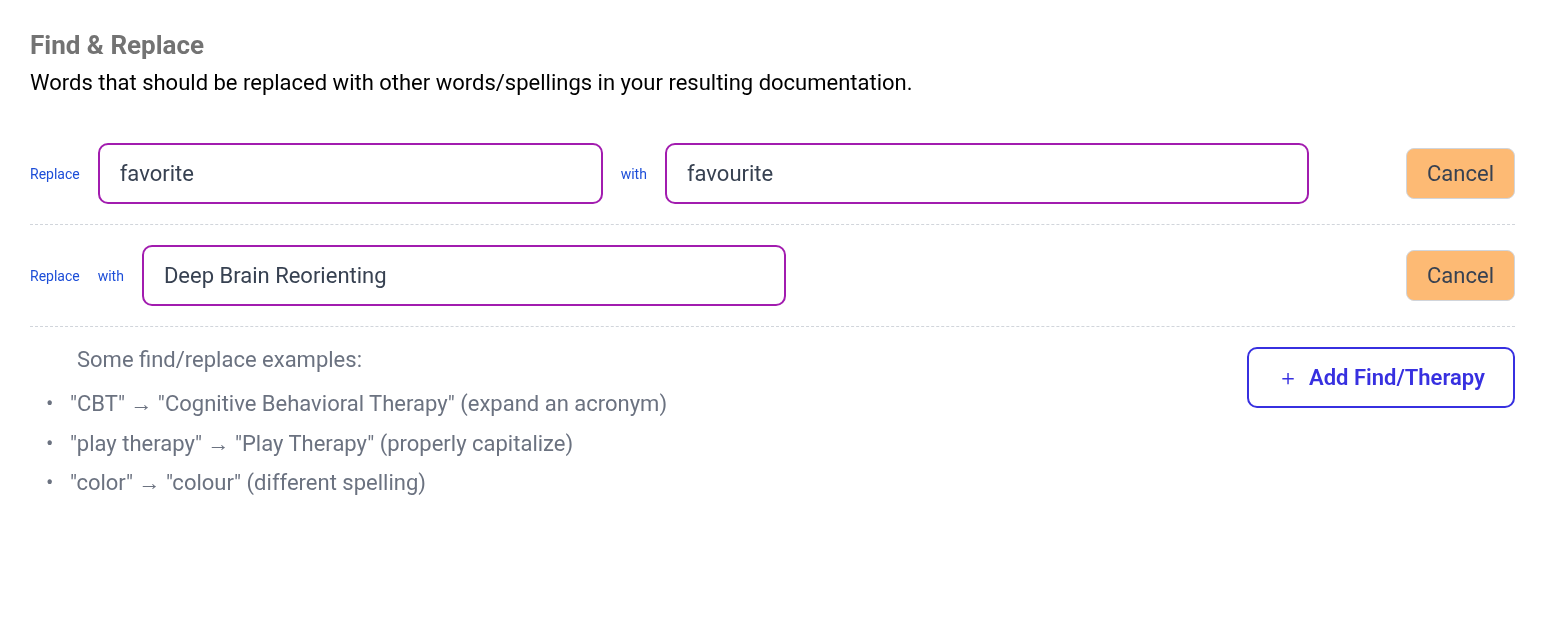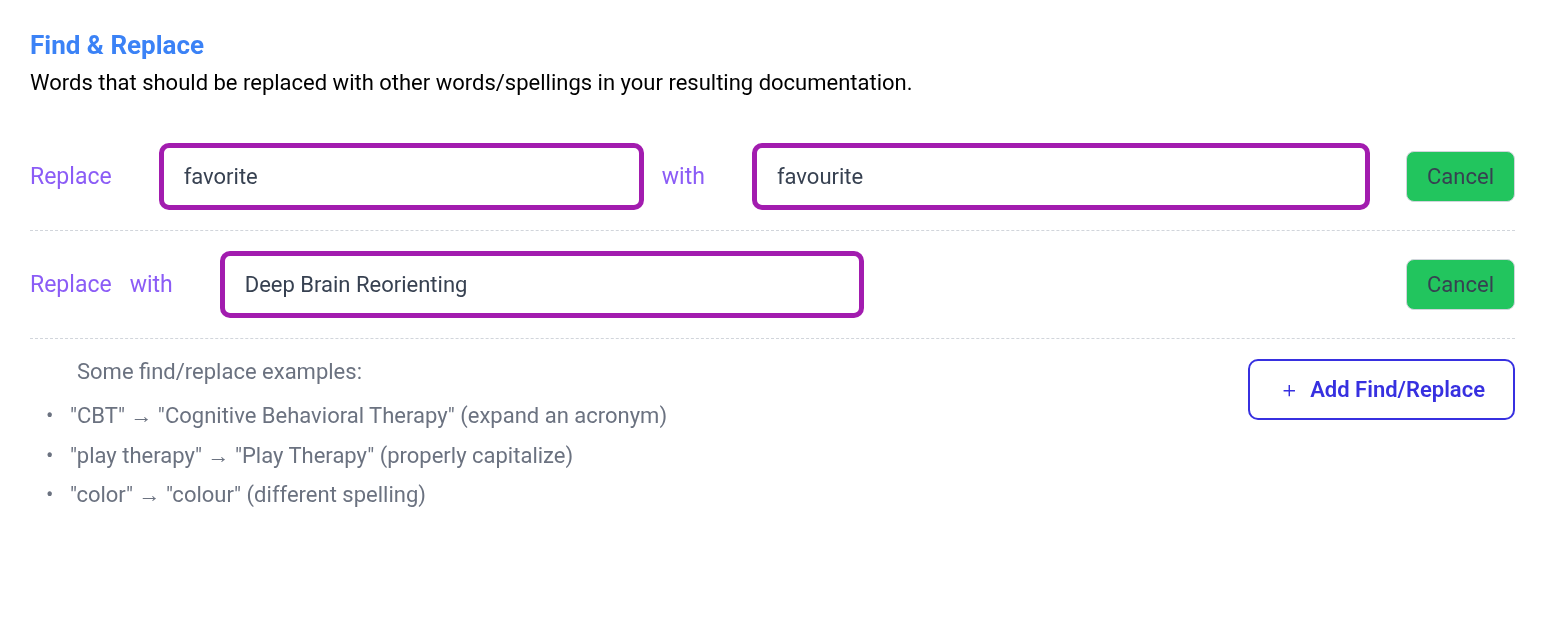--- a/index.html
+++ b/index.html
@@ -12,69 +12,68 @@
       background: #ffffff;
       padding: 30px;
       color: #1f2937;
     }
     .container {
       max-width: 1500px;
     }
     .title {
       font-size: 26px;
       font-weight: 700;
-      color: #3b82f6;
+      color: #737373;
       margin-bottom: 10px;
     }
     .subtitle {
       font-size: 22px;
       color: #000000;
       margin-bottom: 28px;
     }
     .row {
       display: flex;
       align-items: center;
       gap: 18px;
       padding: 20px 0;
     }
     .row-border {
       border-bottom: 1px dashed #d1d5db;
     }
     .label {
-      font-size: 23px;
-      color: #8b5cf6;
+      font-size: 14px;
+      color: #1d4ed8;
       flex-shrink: 0;
       text-align: center;
     }
     .input {
       font-size: 22px;
       padding: 16px 20px;
-      border: 5px solid #a21caf;
+      border: 2px solid #a21caf;
       border-radius: 10px;
       color: #374151;
       background: #ffffff;
       outline: none;
       font-family: inherit;
-      margin-left: 29px;
     }
     .input-find {
       width: 505px;
     }
     .input-replace {
       width: 644px;
     }
     .spacer {
       flex: 1;
     }
     .btn-cancel {
       font-size: 22px;
       padding: 12px 20px;
       border: 1px solid #d1d5db;
       border-radius: 8px;
-      background: #22c55e;
+      background: #fdba74;
       color: #374151;
       cursor: pointer;
       font-family: inherit;
     }
     .bottom-section {
       display: flex;
       align-items: flex-start;
       justify-content: space-between;
       padding-top: 20px;
     }
@@ -149,16 +148,16 @@
     <div>
       <p class="examples-title">Some find/replace examples:</p>
       <ul class="examples-list">
         <li>"CBT" → "Cognitive Behavioral Therapy" (expand an acronym)</li>
         <li>"play therapy" → "Play Therapy" (properly capitalize)</li>
         <li>"color" → "colour" (different spelling)</li>
       </ul>
     </div>
     <button class="btn-add">
       <span class="plus-icon">＋</span>
-      <span>Add Find/Replace</span>
+      <span>Add Find/Therapy</span>
     </button>
   </div>
 </div>
 
 </body></html>

